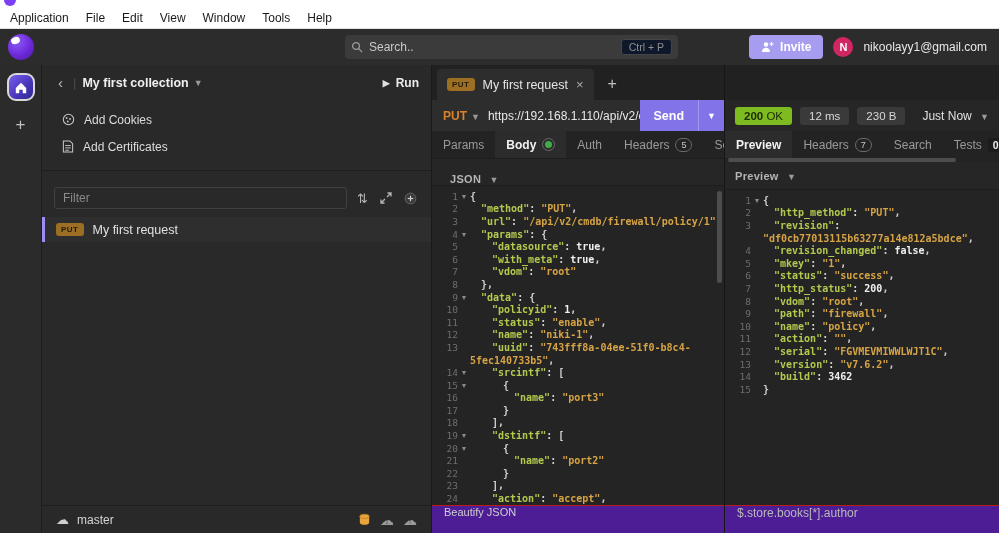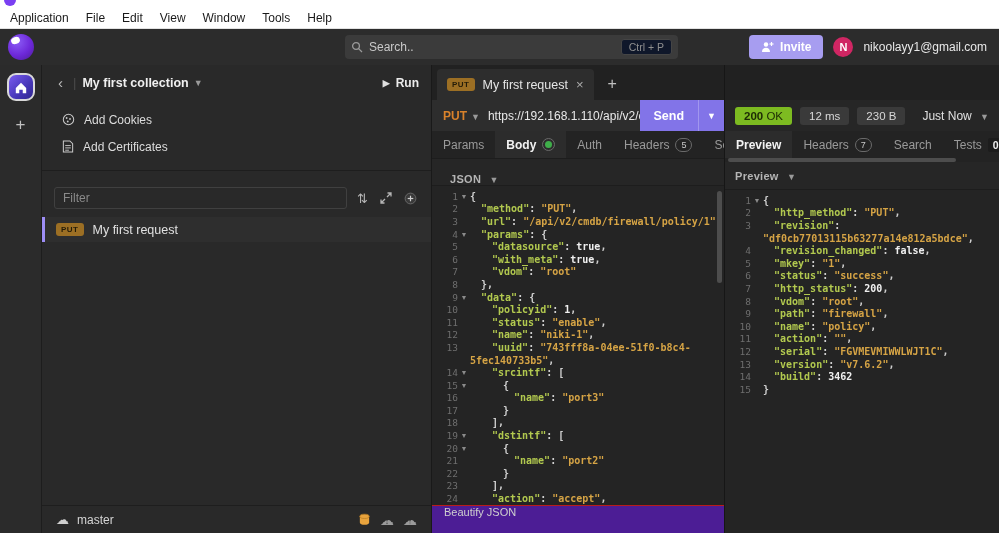--- a/index.html
+++ b/index.html
@@ -574,15 +574,18 @@
               <span class="code-line" style="padding-left: 11px;"><span class="tok-k">"build"</span><span class="tok-p">: </span><span class="tok-v">3462</span></span>
             </div>
             <div class="code-row">
               <span class="gutter-num">15</span>
               <span class="fold"></span>
               <span class="code-line" style="padding-left: 0px;"><span class="tok-p">}</span></span>
             </div>
           </div>
       </div>
 
+      <div class="panel-footer respfooter">
+        <input placeholder="$.store.books[*].author" style="">
+      </div>
     </div>
   </div>
 </div>
 
 </body></html>

